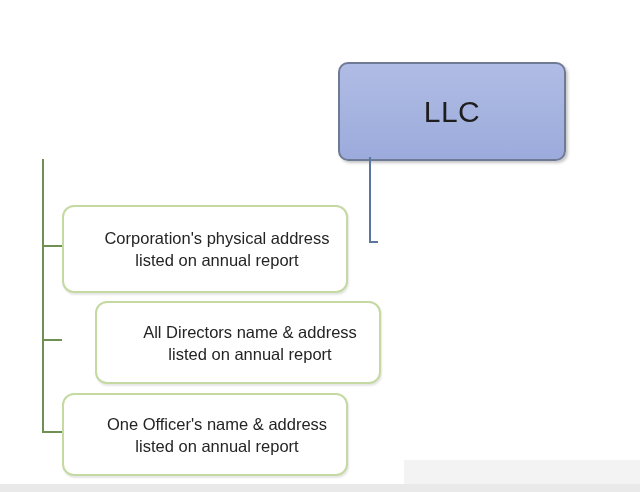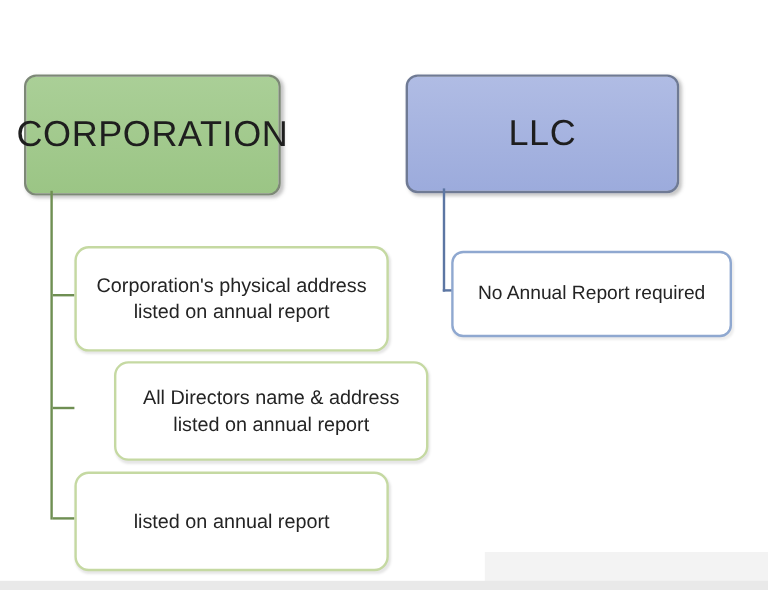--- a/index.html
+++ b/index.html
@@ -49,20 +49,21 @@
     text-align: center;
     color: #242424;
     font-size: 16.5px;
     line-height: 22px;
   }
   .child-green {
     left: 62px; width: 258px;
     border: 2px solid #c5d9a2;
     border-radius: 12px;
     box-shadow: 1px 2px 2px rgba(0,0,0,0.10);
+    padding-left: 24px;
   }
   #corp-child-0 { top: 205px; height: 84px; }
   #corp-child-1 { top: 301px; height: 79px; margin-left: 33px; }
   #corp-child-2 { top: 393px; height: 79px; }
   .child-blue {
     left: 376px; top: 209px; width: 230px; height: 68px;
     border: 2px solid #8fa8d0;
     border-radius: 10px;
     font-size: 16px;
     box-shadow: 1px 2px 2px rgba(0,0,0,0.08);
@@ -81,50 +82,45 @@
 
   
   .corner-shade { position: absolute; left: 404px; top: 460px; width: 236px; height: 32px; background: #f3f3f3; }
   .bottom-strip { position: absolute; left: 0; top: 484px; width: 640px; height: 8px; background: #e9e9e9; }
 </style>
 </head>
 <body>
 
 <div class="stage">
 
-  <div class="header-node header-green">
-    <span>CORPORATION</span>
-  </div>
 
   <div class="conn green-line" id="corp-conn-trunk"></div>
   <div class="conn green-line" id="corp-conn-branch-0"></div>
   <div class="conn green-line" id="corp-conn-branch-1"></div>
   <div class="conn green-line" id="corp-conn-branch-2"></div>
 
   <div class="child-node child-green" id="corp-child-0">
     <span>Corporation's physical address</span>
     <span>listed on annual report</span>
   </div>
 
   <div class="child-node child-green" id="corp-child-1">
     <span>All Directors name &amp; address</span>
     <span>listed on annual report</span>
   </div>
 
   <div class="child-node child-green" id="corp-child-2">
+    <span>One Officer's name &amp; address</span>
     <span>listed on annual report</span>
   </div>
 
   <div class="header-node header-blue">
     <span>LLC</span>
   </div>
 
   <div class="conn blue-line" id="llc-conn-trunk"></div>
   <div class="conn blue-line" id="llc-conn-branch-0"></div>
 
-  <div class="child-node child-blue">
-    <span>No Annual Report required</span>
-  </div>
 
   <div class="corner-shade"></div>
   <div class="bottom-strip"></div>
 
 </div>
 
 </body></html>

